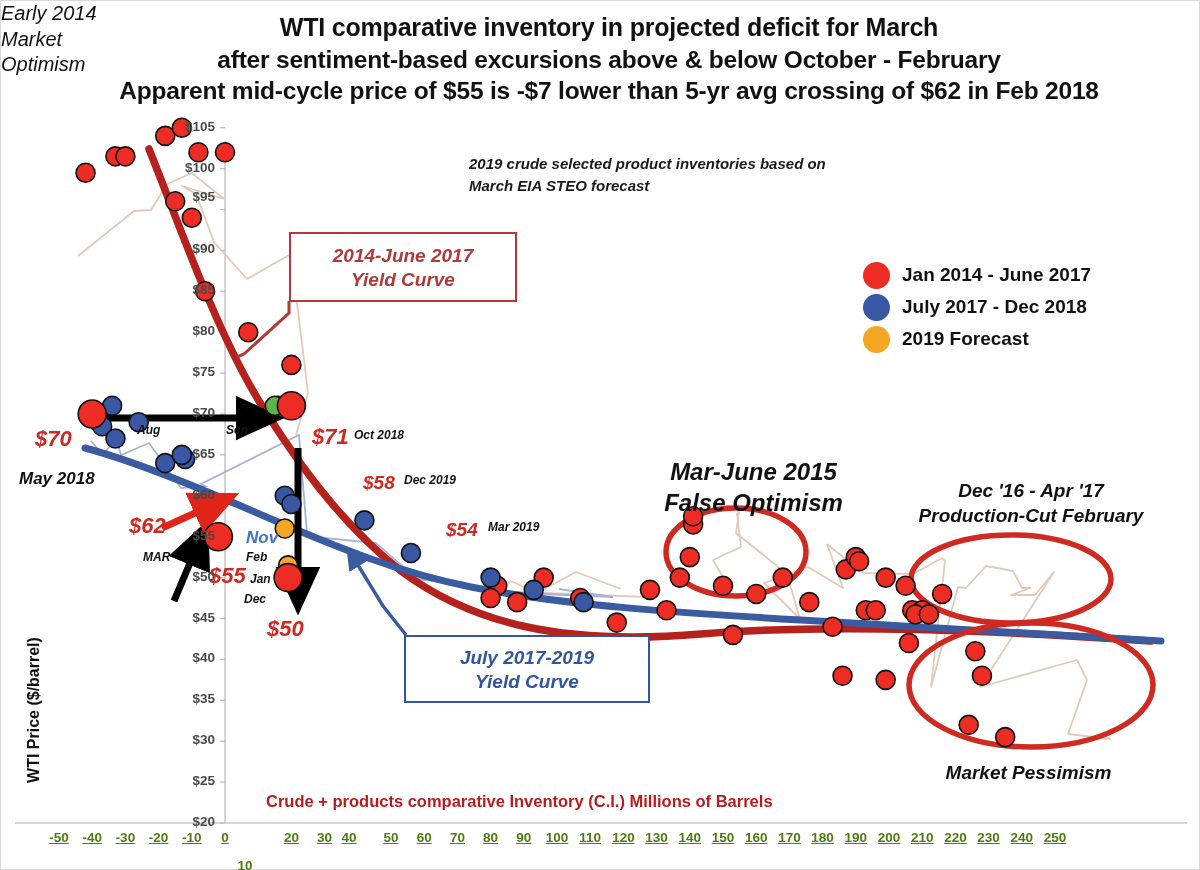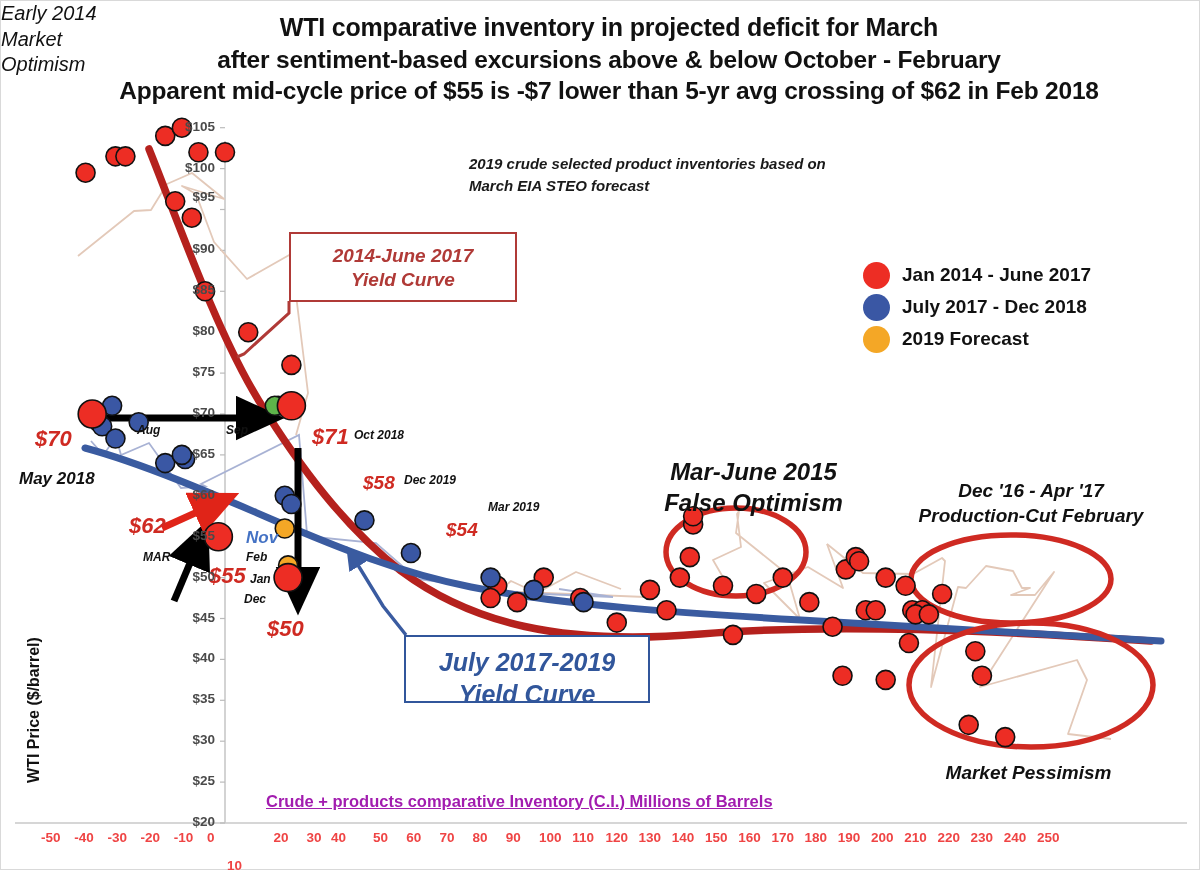--- a/index.html
+++ b/index.html
@@ -45,31 +45,31 @@
     font-size:20px; font-style:italic; color:#111; line-height:1.28;
   }
 
   
   .ytick{
     position:absolute; font-size:13.5px; font-weight:bold;
     color:#4a4a4a; text-align:right; width:46px;
   }
   .xtick{
     position:absolute; font-size:13.5px; font-weight:bold;
-    color:#ef4444; width:36px; top:829px;
+    color:#4d7c0f; text-align:center; width:36px; top:829px;text-decoration:underline;
   }
   .yaxis-title{
     position:absolute; left:-62px; top:700px; width:190px;
     font-size:16px; font-weight:bold; color:#111;
     transform:rotate(-90deg); transform-origin:center center;
     text-align:center;
   }
   .xaxis-title{
     position:absolute; left:265px; top:791px;
-    font-size:16.5px; font-weight:bold; color:#a21caf;text-decoration:underline;
+    font-size:16.5px; font-weight:bold; color:#b91c1c;
   }
   .source{
     position:absolute; left:1041px; top:525px; width:330px;
     font-size:14px; font-weight:normal; color:#333;
     transform:rotate(-90deg); transform-origin:center center;
     text-align:center; white-space:nowrap;
   }
 
   
   .legend{ position:absolute; left:862px; top:258px; }
@@ -82,21 +82,21 @@
     position:absolute; text-align:center; font-style:italic;
     font-weight:bold; line-height:1.28; background:#fff;
   }
   .callout.red{
     left:288px; top:231px; width:228px; height:70px;
     border:2px solid #b03a37; color:#b03a37; font-size:19px;
     padding-top:10px;
   }
   .callout.blue{
     left:403px; top:634px; width:246px; height:68px;
-    border:2px solid #31569b; color:#31569b; font-size:25px;
+    border:2px solid #31569b; color:#31569b; font-size:19px;
     padding-top:9px;
   }
 
   
   .ann{ position:absolute; font-weight:bold; white-space:nowrap; }
   .ann.redbig{ color:#cf2a22; font-size:22px; font-style:italic; }
   .ann.redmed{ color:#cf2a22; font-size:19px; font-style:italic; }
   .ann.black{ color:#111; font-size:17px; font-style:italic; }
   .ann.blackbig{ color:#111; font-size:12px; font-style:italic; }
   .ann.blue{ color:#4472c4; font-size:17px; font-style:italic; }
@@ -326,21 +326,21 @@
   <div class="ann blackbig" style="left:142px; top:549px;">MAR</div>
   <div class="ann redbig" style="left:208px; top:562px;">$55</div>
   <div class="ann blue" style="left:245px; top:527px;">Nov</div>
   <div class="ann blackbig" style="left:245px; top:549px;">Feb</div>
   <div class="ann blackbig" style="left:249px; top:571px;">Jan</div>
   <div class="ann blackbig" style="left:243px; top:591px;">Dec</div>
   <div class="ann redbig" style="left:266px; top:615px;">$50</div>
   <div class="ann redmed" style="left:362px; top:471px;">$58</div>
   <div class="ann blackbig" style="left:403px; top:472px;">Dec 2019</div>
   <div class="ann redmed" style="left:445px; top:518px;">$54</div>
-  <div class="ann blackbig" style="left:487px; top:499px;text-align:right;">Mar 2019</div>
+  <div class="ann blackbig" style="left:487px; top:519px;text-align:right;">Mar 2019</div>
 
   <div id="yticks">
       <div class="ytick" style="left: 168px; top: 813px;">$20</div>
       <div class="ytick" style="left: 168px; top: 772.1px;">$25</div>
       <div class="ytick" style="left: 168px; top: 731.2px;">$30</div>
       <div class="ytick" style="left: 168px; top: 690.3px;">$35</div>
       <div class="ytick" style="left: 168px; top: 649.4px;">$40</div>
       <div class="ytick" style="left: 168px; top: 608.5px;">$45</div>
       <div class="ytick" style="left: 168px; top: 567.6px;">$50</div>
       <div class="ytick" style="left: 168px; top: 526.7px;">$55</div>

